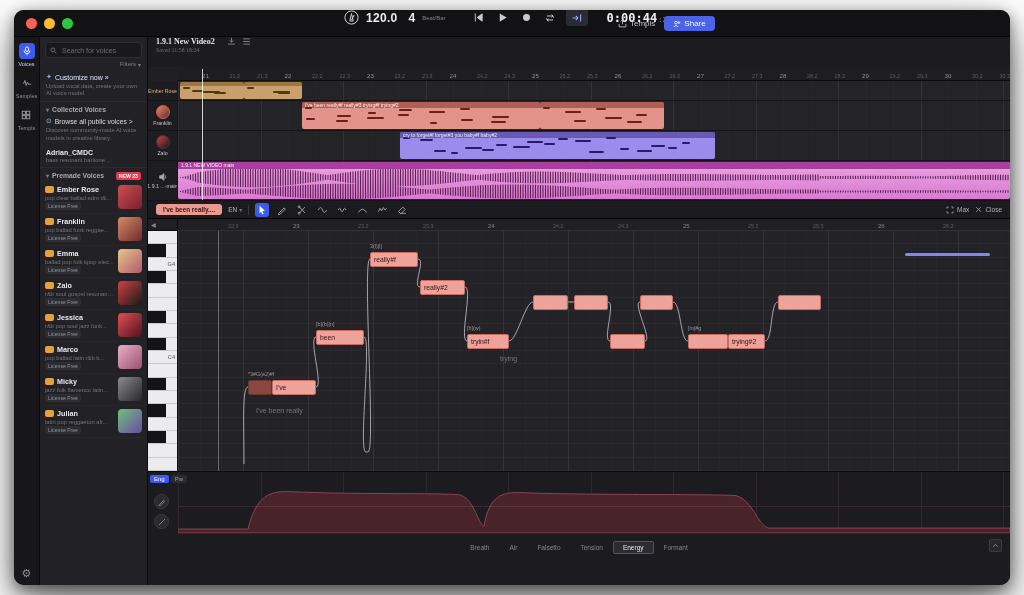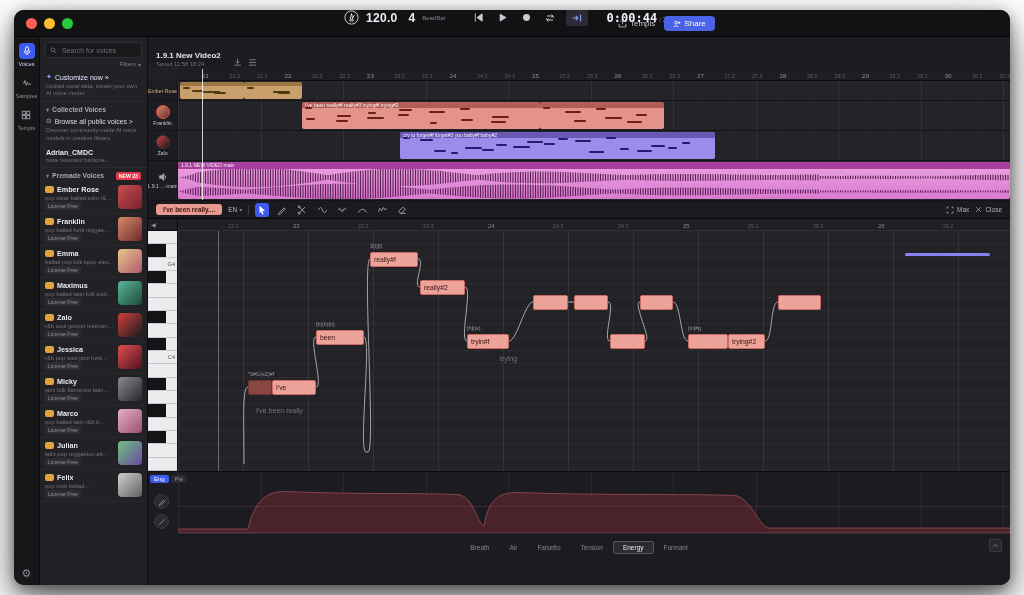--- a/index.html
+++ b/index.html
@@ -59,21 +59,21 @@
   .v-top{display:flex;align-items:center;gap:3px;}
   .v-badge{width:9px;height:7px;background:#e2a23c;border-radius:2px;flex:none;}
   .v-name{color:#e8e8ec;font-size:7.2px;font-weight:bold;white-space:nowrap;overflow:hidden;}
   .v-desc{color:#73737b;font-size:5.8px;white-space:nowrap;overflow:hidden;text-overflow:ellipsis;margin-top:1px;}
   .v-lic{display:inline-block;background:#2c2c32;color:#8f939a;font-size:5.2px;padding:1px 3px;border-radius:2px;margin-top:1px;}
   .v-avatar{width:24px;height:24px;border-radius:4px;flex:none;}
   
   .main{flex:1;display:flex;flex-direction:column;min-width:0;background:#202024;}
   
   .arrange{height:164px;flex:none;position:relative;display:flex;flex-direction:column;border-bottom:1px solid #060608;}
-  .arr-hdr{height:30px;flex:none;display:flex;align-items:flex-end;background:#1c1c20;padding-left:8px;gap:8px;}
+  .arr-hdr{height:30px;flex:none;display:flex;align-items:flex-start;background:#1c1c20;padding-left:8px;gap:8px;font-family:Liberation Serif, serif;}
   .proj-title{font-size:8px;color:#e2e2e7;font-weight:bold;}
   .proj-saved{font-size:5.8px;color:#6e6e76;margin-top:1px;}
   .hdr-icons{display:flex;gap:6px;color:#8f8f97;margin-left:4px;}
   .arr-ruler{height:14px;flex:none;background:#1e1e22;border-bottom:1px solid #0c0c0e;display:flex;align-items:flex-end;overflow:hidden;margin-left:30px;font-size:6.2px;color:#8f8f96;padding-bottom:1px;}
   .arr-ruler span,.ed-ruler span{flex:none;display:inline-block;}
   .sub{color:#5c5c64;font-size:5.4px;}
   .trow{display:flex;flex:none;}
   .tr-ember{height:20px;} .tr-franklin{height:30px;} .tr-zalo{height:30px;} .tr-audio{height:40px;}
   .thead{width:30px;flex:none;background:#1d1d21;border-right:1px solid #141417;border-bottom:1px solid #141417;display:flex;flex-direction:column;align-items:center;justify-content:center;gap:1px;overflow:hidden;}
   .tname{font-size:5.2px;color:#c3c3ca;white-space:nowrap;}
@@ -330,31 +330,20 @@
                 <span class="v-badge"></span>
                 <span class="v-name">Emma</span>
               </div>
       <div class="v-desc">ballad pop folk kpop elec...</div>
       <span class="v-lic">License Free</span>
     </div>
     <div class="v-avatar" style="background: linear-gradient(135deg, rgb(232, 198, 138), rgb(176, 90, 112));"></div>
   </div>
 
 
-  <div class="v-item">
-    <div class="v-info">
-      <div class="v-top">
-                <span class="v-badge"></span>
-                <span class="v-name">Maximus</span>
-              </div>
-      <div class="v-desc">pop ballad latin folk soul...</div>
-      <span class="v-lic">License Free</span>
-    </div>
-    <div class="v-avatar" style="background: linear-gradient(135deg, rgb(88, 184, 154), rgb(31, 74, 58));"></div>
-  </div>
 
   <div class="v-item">
     <div class="v-info">
       <div class="v-top">
                 <span class="v-badge"></span>
                 <span class="v-name">Zalo</span>
               </div>
       <div class="v-desc">r&amp;b soul gospel resonanc...</div>
       <span class="v-lic">License Free</span>
     </div>
@@ -370,63 +359,52 @@
       <div class="v-desc">r&amp;b pop soul jazz funk...</div>
       <span class="v-lic">License Free</span>
     </div>
     <div class="v-avatar" style="background: linear-gradient(135deg, rgb(224, 80, 80), rgb(80, 16, 32));"></div>
   </div>
 
   <div class="v-item">
     <div class="v-info">
       <div class="v-top">
                 <span class="v-badge"></span>
-                <span class="v-name">Micky</span>
-              </div>
-      <div class="v-desc">jazz folk flamenco latin...</div>
+                <span class="v-name">Marco</span>
+              </div>
+      <div class="v-desc">pop ballad latin r&amp;b b...</div>
       <span class="v-lic">License Free</span>
     </div>
-    <div class="v-avatar" style="background: linear-gradient(135deg, rgb(138, 138, 144), rgb(38, 38, 43));"></div>
+    <div class="v-avatar" style="background: linear-gradient(135deg, rgb(232, 176, 200), rgb(154, 80, 112));"></div>
   </div>
 
   <div class="v-item">
     <div class="v-info">
       <div class="v-top">
                 <span class="v-badge"></span>
-                <span class="v-name">Marco</span>
-              </div>
-      <div class="v-desc">pop ballad latin r&amp;b b...</div>
+                <span class="v-name">Micky</span>
+              </div>
+      <div class="v-desc">jazz folk flamenco latin...</div>
       <span class="v-lic">License Free</span>
     </div>
-    <div class="v-avatar" style="background: linear-gradient(135deg, rgb(232, 176, 200), rgb(154, 80, 112));"></div>
+    <div class="v-avatar" style="background: linear-gradient(135deg, rgb(138, 138, 144), rgb(38, 38, 43));"></div>
   </div>
 
   <div class="v-item">
     <div class="v-info">
       <div class="v-top">
                 <span class="v-badge"></span>
                 <span class="v-name">Julian</span>
               </div>
       <div class="v-desc">latin pop reggaeton afr...</div>
       <span class="v-lic">License Free</span>
     </div>
     <div class="v-avatar" style="background: linear-gradient(135deg, rgb(112, 192, 128), rgb(106, 74, 160));"></div>
   </div>
 
-  <div class="v-item">
-    <div class="v-info">
-      <div class="v-top">
-                <span class="v-badge"></span>
-                <span class="v-name">Felix</span>
-              </div>
-      <div class="v-desc">pop rock ballad...</div>
-      <span class="v-lic">License Free</span>
-    </div>
-    <div class="v-avatar" style="background: linear-gradient(135deg, rgb(208, 208, 208), rgb(96, 96, 96));"></div>
-  </div>
 </div>
     </aside>
 
     <div class="main">
 
       <section class="arrange">
         <div class="arr-hdr">
           <div>
             <div class="proj-title">1.9.1 New Video2</div>
             <div class="proj-saved">Saved 11:58 18:24</div>

